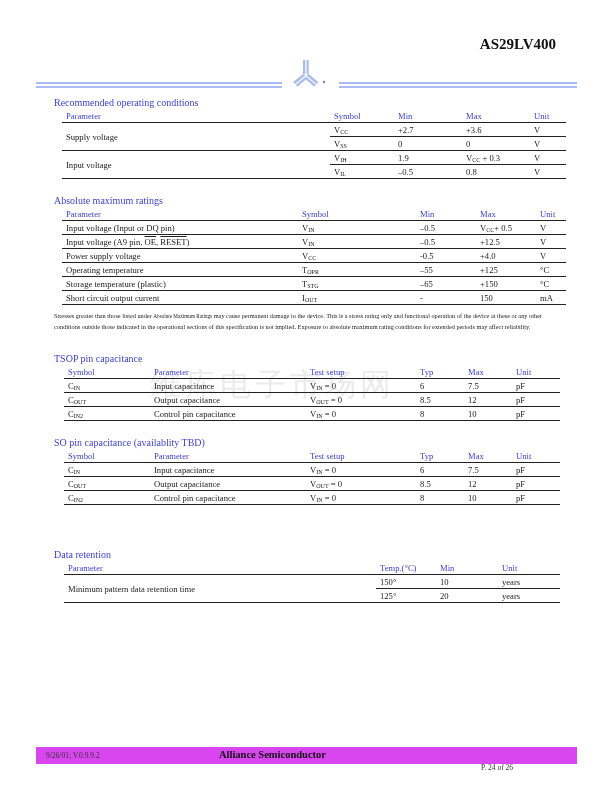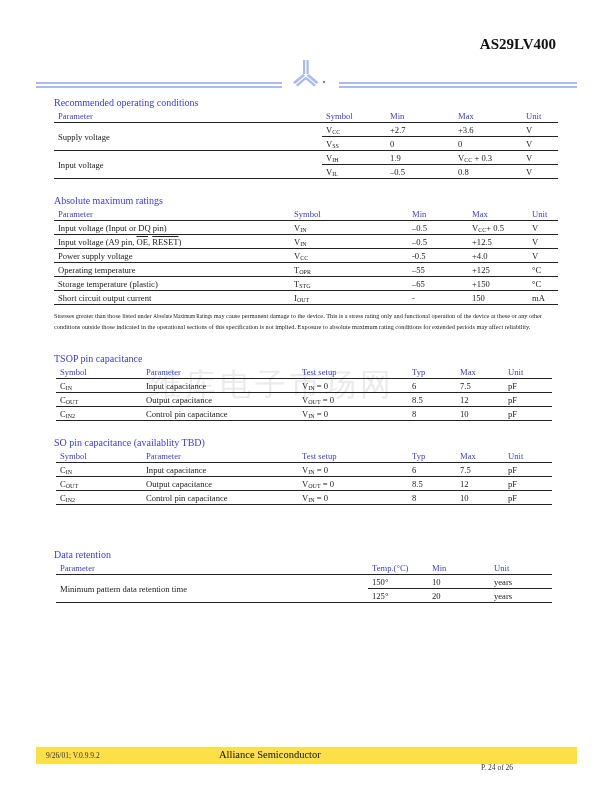--- a/index.html
+++ b/index.html
@@ -10,35 +10,35 @@
 
     .hdr-rule { position: absolute; top: 82px; height: 7px; }
     .hdr-rule .l1 { position: absolute; left: 0; right: 0; top: 0; height: 2px; background: #a9bbf0; }
     .hdr-rule .l2 { position: absolute; left: 0; right: 0; top: 4px; height: 2px; background: #a9bbf0; }
     .hdr-rule.left { left: 36px; width: 246px; }
     .hdr-rule.right { left: 339px; width: 238px; }
     .logo { position: absolute; left: 291px; top: 60px; width: 40px; height: 30px; }
 
     .section-title { position: absolute; left: 54px; font-size: 10px; color: #3b3fcf; }
 
-    table { position: absolute; border-collapse: collapse; font-size: 8.6px; }
+    table { position: absolute; border-collapse: collapse; font-size: 8.6px; margin-left: 8px; }
     th { font-weight: normal; color: #3b3fcf; text-align: left; padding: 0 0 1px 4px; height: 11px; border-bottom: 1px solid #222; }
     td { text-align: left; padding: 0 0 0 4px; height: 14px; color: #222; border-bottom: 1px solid #222; }
     sub { font-size: 6px; vertical-align: -1px; }
     .ovl { text-decoration: overline; font-family: Liberation Serif, serif; }
 
     .note { position: absolute; left: 54px; top: 311px; width: 504px; font-size: 6.3px; line-height: 9.6px; color: #222; }
     .note b { font-weight: normal; font-size: 5.2px; }
 
     .watermark { position: absolute; left: 150px; top: 364px; font-size: 31px; color: #ebebeb; letter-spacing: 4px; font-family: Liberation Mono, monospace; z-index: 0; }
     table, .section-title { z-index: 1; }
 
-    .footer { position: absolute; left: 36px; top: 747px; width: 541px; height: 17px; background: #fde047; font-size: 8.5px; }
+    .footer { position: absolute; left: 36px; top: 747px; width: 541px; height: 17px; background: #d946ef; font-size: 8.5px; }
     .footer .date { position: absolute; left: 10px; top: 4px; color: #333; font-size: 7.5px; }
-    .footer .company { position: absolute; left: 183px; top: 2px; font-weight: normal; font-size: 10.5px; color: #111; }
+    .footer .company { position: absolute; left: 183px; top: 2px; font-weight: bold; font-size: 10.5px; color: #111; }
     .footer .page { position: absolute; left: 445px; top: 16px; font-size: 7.5px; color: #333; }
   </style>
 </head>
 <body>
 
 <div class="part-no">AS29LV400</div>
 
 <div class="hdr-rule left">
     <div class="l1"></div>
     <div class="l2"></div>

